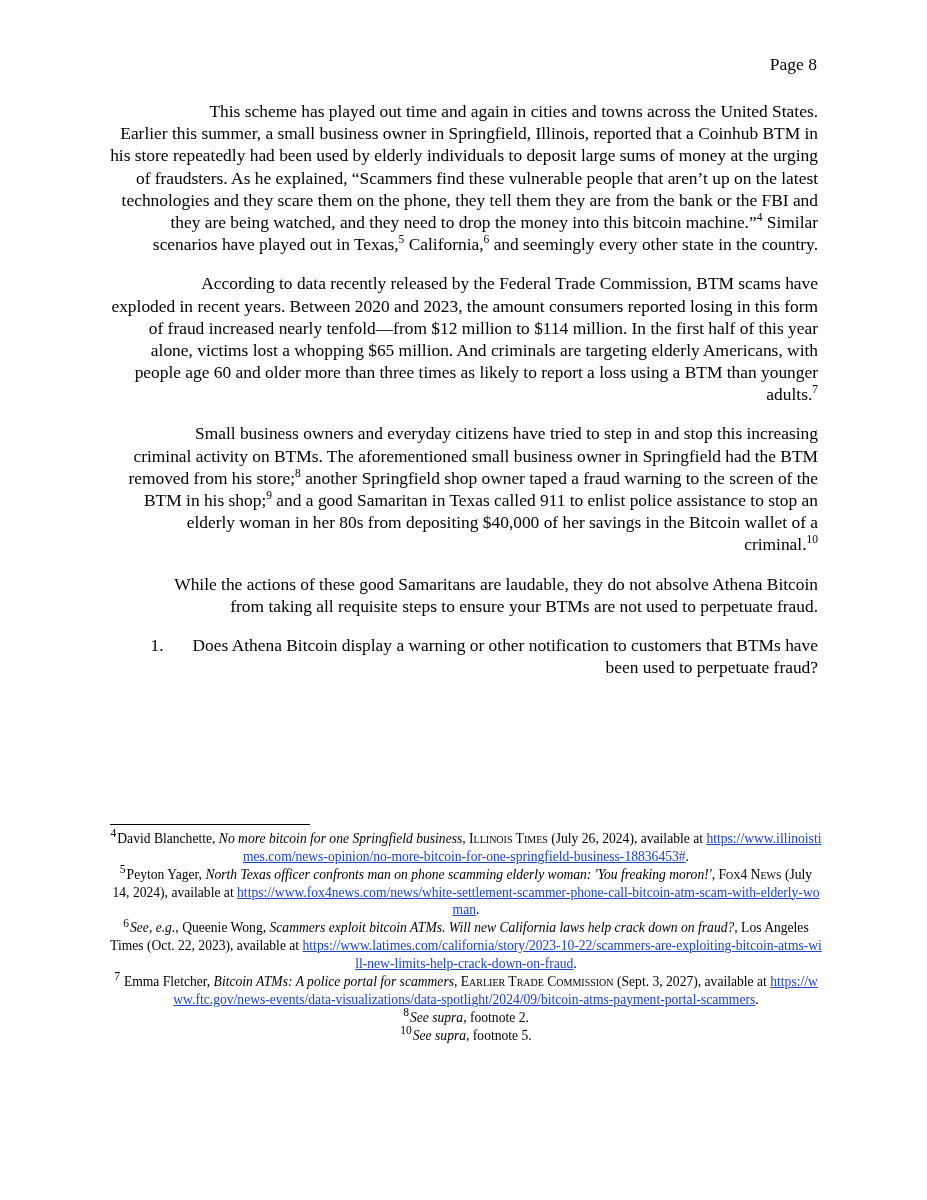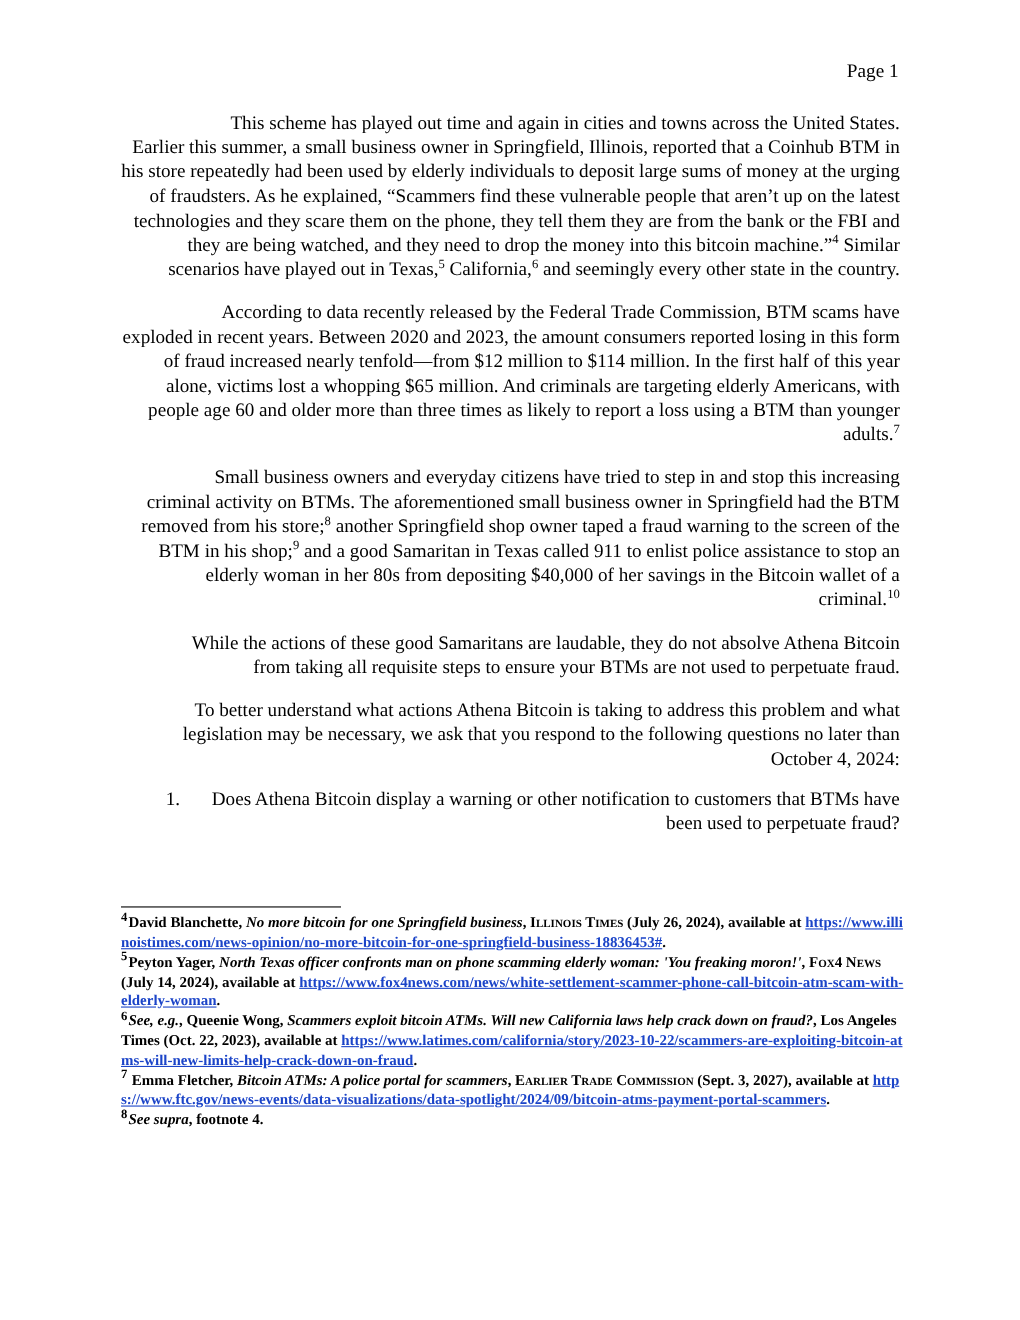--- a/index.html
+++ b/index.html
@@ -68,22 +68,21 @@
     font-family: "Liberation Serif", serif;
   }
   .footnote-rule {
     width: 200px;
     height: 0;
     border-top: 1.2px solid #000;
     margin-bottom: 5px;
   }
   .fn {
     margin: 0 0 0.5px 0;
-    text-align: left;
-    font-weight: bold;
+    text-align: center;
   }
   .fn .num {
     font-size: 11.5px;
     vertical-align: super;
     line-height: 0;
     margin-right: 1px;
   }
   .fn .num-wide {
     font-size: 11.5px;
     vertical-align: super;
@@ -100,50 +99,50 @@
     color: #1b44c8;
     text-decoration: underline;
     word-break: break-all;
   }
 </style>
 </head>
 <body>
 
 <div class="page">
 
-  <div class="page-number">Page 1</div>
+  <div class="page-number">Page 8</div>
 
   <div class="body-area">
 
     <p class="para"><span>This scheme has played out time and again in cities and towns across the United States.  Earlier this summer, a small business owner in Springfield, Illinois, reported that a Coinhub BTM in his store repeatedly had been used by elderly individuals to deposit large sums of money at the urging of fraudsters.  As he explained, “Scammers find these vulnerable people that aren’t up on the latest technologies and they scare them on the phone, they tell them they are from the bank or the FBI and they are being watched, and they need to drop the money into this bitcoin machine.”</span><sup>4</sup><span>  Similar scenarios have played out in Texas,</span><sup>5</sup><span> California,</span><sup>6</sup><span> and seemingly every other state in the country.</span></p>
 
     <p class="para"><span>According to data recently released by the Federal Trade Commission, BTM scams have exploded in recent years.  Between 2020 and 2023, the amount consumers reported losing in this form of fraud increased nearly tenfold—from $12 million to $114 million.  In the first half of this year alone, victims lost a whopping $65 million.  And criminals are targeting elderly Americans, with people age 60 and older more than three times as likely to report a loss using a BTM than younger adults.</span><sup>7</sup></p>
 
     <p class="para"><span>Small business owners and everyday citizens have tried to step in and stop this increasing criminal activity on BTMs.  The aforementioned small business owner in Springfield had the BTM removed from his store;</span><sup>8</sup><span> another Springfield shop owner taped a fraud warning to the screen of the BTM in his shop;</span><sup>9</sup><span> and a good Samaritan in Texas called 911 to enlist police assistance to stop an elderly woman in her 80s from depositing $40,000 of her savings in the Bitcoin wallet of a criminal.</span><sup>10</sup></p>
 
     <p class="para">While the actions of these good Samaritans are laudable, they do not absolve Athena Bitcoin from taking all requisite steps to ensure your BTMs are not used to perpetuate fraud.</p>
 
-    <p class="para last">To better understand what actions Athena Bitcoin is taking to address this problem and what legislation may be necessary, we ask that you respond to the following questions no later than October 4, 2024:</p>
 
     <ol class="questions">
       <li>Does Athena Bitcoin display a warning or other notification to customers that BTMs have been used to perpetuate fraud?</li>
     </ol>
 
   </div>
 
   <div class="footnote-area">
     <div class="footnote-rule"></div>
 
     <p class="fn"><span class="num">4</span><span>David Blanchette, </span><i>No more bitcoin for one Springfield business</i><span>, </span><span class="sc">Illinois Times</span><span> (July 26, 2024), available at </span><a class="link" href="#">https://www.illinoistimes.com/news-opinion/no-more-bitcoin-for-one-springfield-business-18836453#</a><span>.</span></p>
 
     <p class="fn"><span class="num">5</span><span>Peyton Yager, </span><i>North Texas officer confronts man on phone scamming elderly woman: 'You freaking moron!'</i><span>, </span><span class="sc">Fox4 News</span><span> (July 14, 2024), available at </span><a class="link" href="#">https://www.fox4news.com/news/white-settlement-scammer-phone-call-bitcoin-atm-scam-with-elderly-woman</a><span>.</span></p>
 
     <p class="fn"><span class="num">6</span><i>See, e.g.</i><span>, Queenie Wong, </span><i>Scammers exploit bitcoin ATMs. Will new California laws help crack down on fraud?</i><span>, Los Angeles Times (Oct. 22, 2023), available at </span><a class="link" href="#">https://www.latimes.com/california/story/2023-10-22/scammers-are-exploiting-bitcoin-atms-will-new-limits-help-crack-down-on-fraud</a><span>.</span></p>
 
     <p class="fn"><span class="num-wide">7</span><span>Emma Fletcher, </span><i>Bitcoin ATMs: A police portal for scammers</i><span>, </span><span class="sc">Earlier Trade Commission</span><span> (Sept. 3, 2027), available at </span><a class="link" href="#">https://www.ftc.gov/news-events/data-visualizations/data-spotlight/2024/09/bitcoin-atms-payment-portal-scammers</a><span>.</span></p>
 
-    <p class="fn"><span class="num">8</span><i>See supra</i><span>, footnote 4.</span></p>
+    <p class="fn"><span class="num">8</span><i>See supra</i><span>, footnote 2.</span></p>
 
 
+    <p class="fn"><span class="num">10</span><i>See supra</i><span>, footnote 5.</span></p>
 
   </div>
 
 </div>
 
 </body></html>

